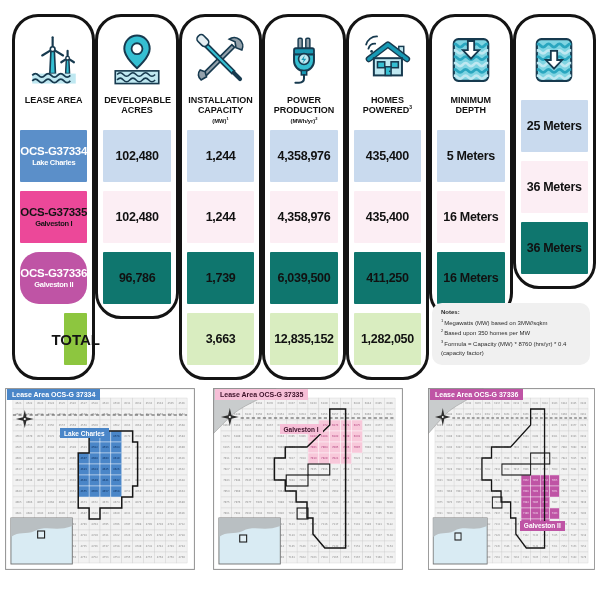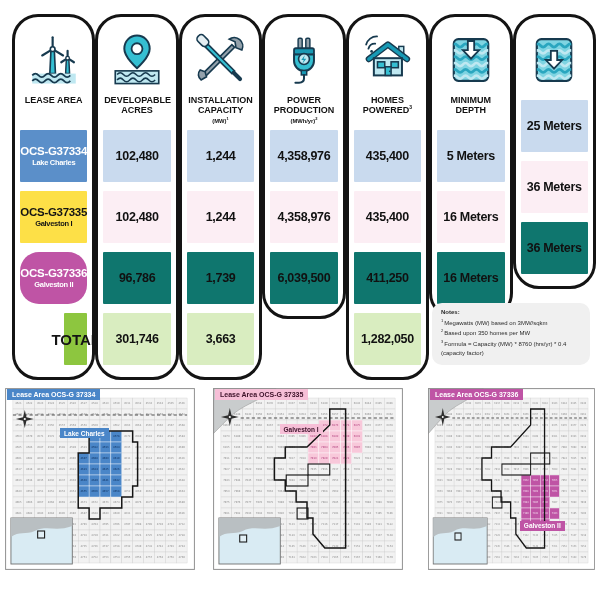--- a/index.html
+++ b/index.html
@@ -18,21 +18,21 @@
   .unit{font-size:5.8px;font-weight:700;text-align:center;margin-top:0.5px;}
   .unit sup{font-size:4px;}
   .cells{width:100%;display:flex;flex-direction:column;gap:9px;margin-top:5px;}
   .cell{height:52px;border-radius:1px;display:flex;flex-direction:column;align-items:center;justify-content:center;
         font-weight:700;font-size:12.5px;letter-spacing:-0.3px;text-align:center;}
   .r1{background:#c9daee;}
   .r2{background:#fceef4;}
   .r3{background:#0f766e;}
   .rt{background:#d9edc0;}
   .label.r1{background:#5b8fc9;color:#fff;}
-  .label.r2{background:#fde047;color:#141414;}
+  .label.r2{background:#ec4899;color:#141414;}
   .label.r3{background:#bf54a5;color:#fff;border-radius:19px;}
   .label.rt{background:#8dc63f;color:#141414;font-size:15px;letter-spacing:0;margin-left:44px;}
   .code{font-size:11.5px;line-height:1.05;}
   .subname{font-size:7.5px;line-height:1.2;margin-top:1px;}
 
   
   .notes{position:absolute;right:10px;top:303px;width:158px;box-sizing:border-box;background:#f0f0f0;
          border-radius:10px;padding:5px 9px 6px;font-size:6px;line-height:1.6;color:#2b2b2b;}
   .notes .note-title{font-weight:700;}
   .notes sup{font-size:4px;margin-right:1px;}
@@ -103,21 +103,20 @@
           <path d="M10 54 q3.5 -4 7 0 q3.5 4 7 0 q3.5 -4 7 0 q3.5 4 7 0 q3.5 -4 7 0 q3.5 4 7 0" stroke="#173a4f" stroke-width="1.7" fill="none"></path>
         </svg>
       </div>
       <div class="head-slot">
         <h2>DEVELOPABLE ACRES</h2>
       </div>
       <div class="cells">
         <div class="cell r1">102,480</div>
         <div class="cell r2">102,480</div>
         <div class="cell r3">96,786</div>
-        <div class="cell rt">301,746</div>
       </div>
     </section>
 
     <section class="pill">
       <div class="icon-slot">
         <svg viewBox="0 0 64 64">
           <path d="M15 50 L12 47 L44 15 L47 18 Z" fill="#93a1ab" stroke="#173a4f" stroke-width="1.8"></path>
           <path d="M41 9 a9.5 9.5 0 0 1 14 12 l-6.5 -2.5 -1 -6.5 Z" fill="#93a1ab" stroke="#173a4f" stroke-width="1.8"></path>
           <path d="M10 54 a7.5 7.5 0 0 1 -1 -11 l5.5 2 1.5 5.5 Z" fill="#93a1ab" stroke="#173a4f" stroke-width="1.8"></path>
           <path d="M17 14 L14 17 L44 47 L47 44 Z" fill="#35bfd2" stroke="#173a4f" stroke-width="1.8"></path>
@@ -151,20 +150,21 @@
         </svg>
       </div>
       <div class="head-slot">
         <h2>POWER PRODUCTION</h2>
         <div class="unit"><span>(MWh/yr)</span><sup>2</sup></div>
       </div>
       <div class="cells">
         <div class="cell r1">4,358,976</div>
         <div class="cell r2">4,358,976</div>
         <div class="cell r3">6,039,500</div>
+        <div class="cell rt">12,835,152</div>
       </div>
     </section>
 
     <section class="pill">
       <div class="icon-slot">
         <svg viewBox="0 0 64 64">
           <path d="M9 15 a12 12 0 0 1 12 -9" stroke="#173a4f" stroke-width="2" fill="none" stroke-linecap="round"></path>
           <path d="M11.5 19.5 a7.5 7.5 0 0 1 7.5 -5.5" stroke="#173a4f" stroke-width="2" fill="none" stroke-linecap="round"></path>
           <circle cx="15" cy="22.5" r="1.5" fill="#173a4f"></circle>
           <rect x="45" y="17" width="5.5" height="10" fill="#bfe8f1" stroke="#173a4f" stroke-width="1.6"></rect>

